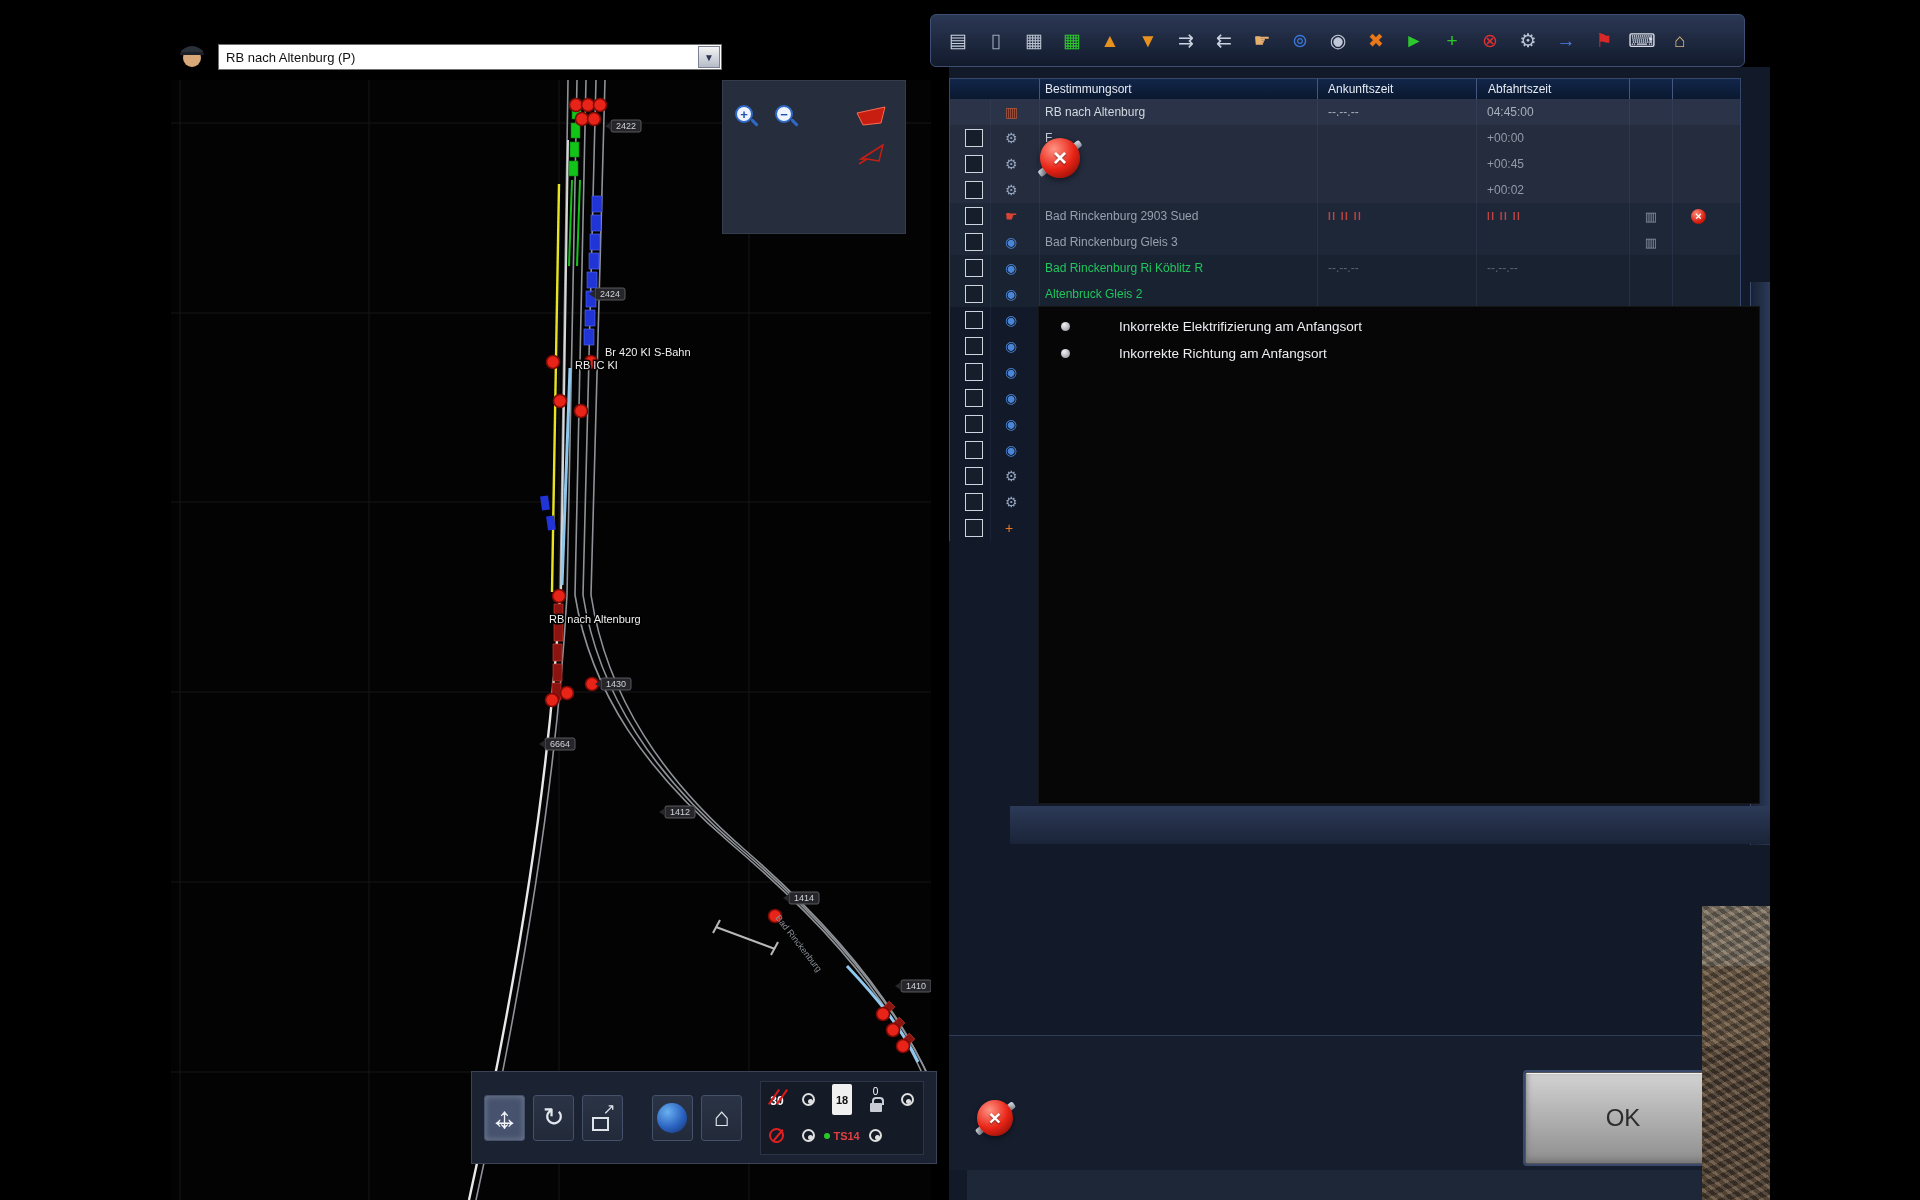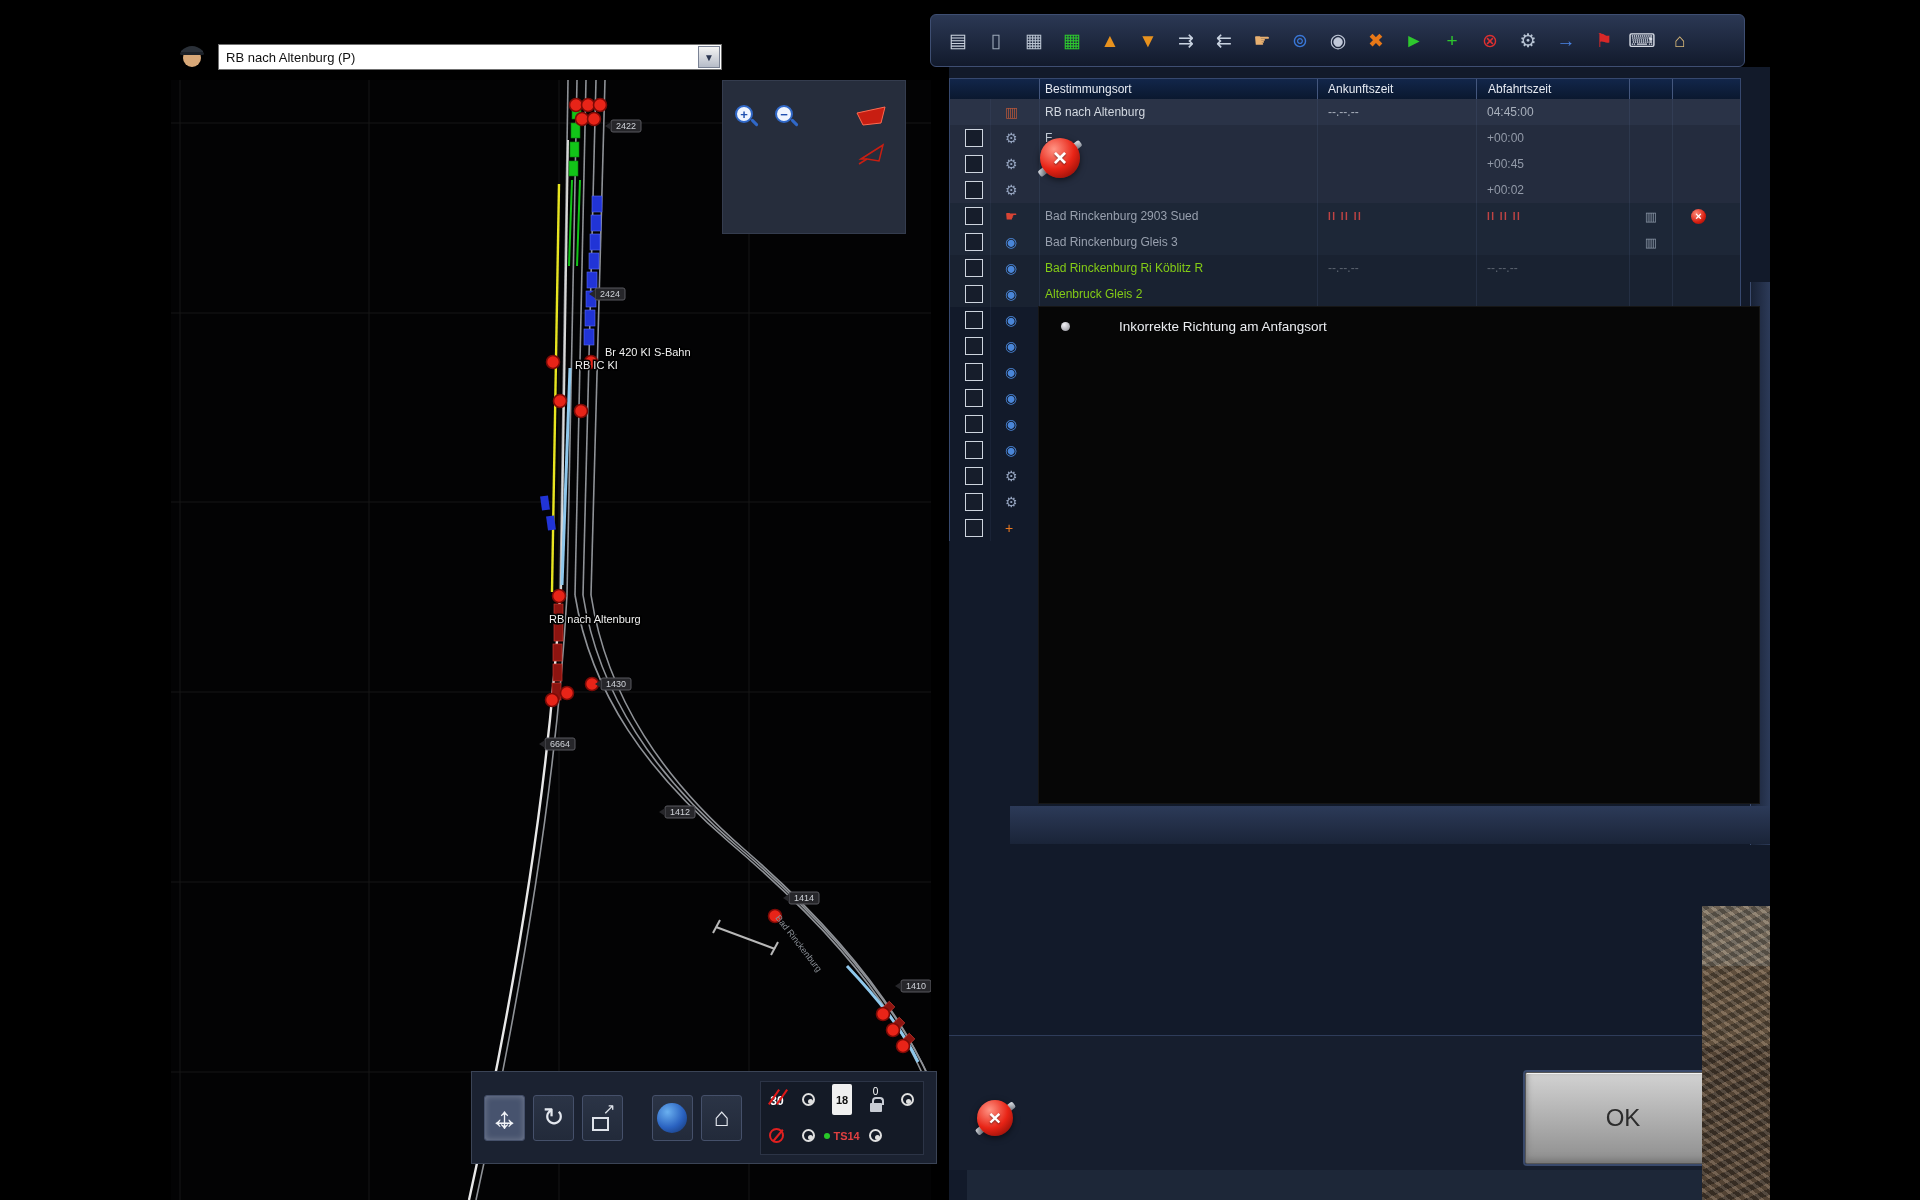--- a/index.html
+++ b/index.html
@@ -86,21 +86,21 @@
   .cell{display:flex;align-items:center;white-space:nowrap;overflow:hidden;}
   .c-name,.c-time,.c-t1,.c-t2{border-left:1px solid rgba(90,110,150,.18);}
   .c-cb{padding-left:15px;}
   .c-ic{padding-left:14px;border-left:1px solid rgba(90,110,150,.12);}
   .c-name{padding-left:5px;color:#c2c9d4;}
   .c-time{padding-left:10px;color:#929aa8;}
   .c-t1{justify-content:center;} .c-t2{padding-left:18px;}
   .grpA{background:#242c3e;} .sel{background:#2a3347;}
   .grpB{background:#1d2737;} .grpB .c-name{color:#98a0ae;}
   .grpC{background:#192231;}
-  .dim .c-name{color:#84cc16;text-align:right;} .dim .c-time{color:#5c6470;}
+  .dim .c-name{color:#22c55e;text-align:right;} .dim .c-time{color:#5c6470;}
   .sel .c-name{color:#d2d8e0;} .sel .c-time{color:#a8b0bc;}
   .marks{color:#c04444 !important;font-size:10px;letter-spacing:1.5px;font-weight:bold;}
   .cb{width:18px;height:18px;background:#161d2b;border:1.5px solid #cdd4de;display:inline-block;}
   .ric{font-size:14px;line-height:14px;}
   .ttrain{color:#8793a3;font-size:13px;}
   .tx{width:15px;height:15px;border-radius:50%;color:#fff;font-size:11px;font-weight:bold;
       background:radial-gradient(circle at 35% 30%, #ff8a78, #d81e10 60%, #7c0a04);
       display:flex;align-items:center;justify-content:center;}
 
   
@@ -635,20 +635,24 @@
         </div>
     </div>
   </div>
 
   <div class="chrome-right"></div>
   <div class="chrome-bottom"></div>
 
   <div class="popup">
     <div class="p-cause">
       <span class="bullet"></span>
+      <span>Inkorrekte Elektrifizierung am Anfangsort</span>
+    </div>
+    <div class="p-cause">
+      <span class="bullet"></span>
       <span>Inkorrekte Richtung am Anfangsort</span>
     </div>
   </div>
 
   <div class="rp-bottombar">
     <div class="errx errx-small">
       <span class="sash"></span>
         <span class="ball"></span>
         <span class="x">×</span>
     </div>

